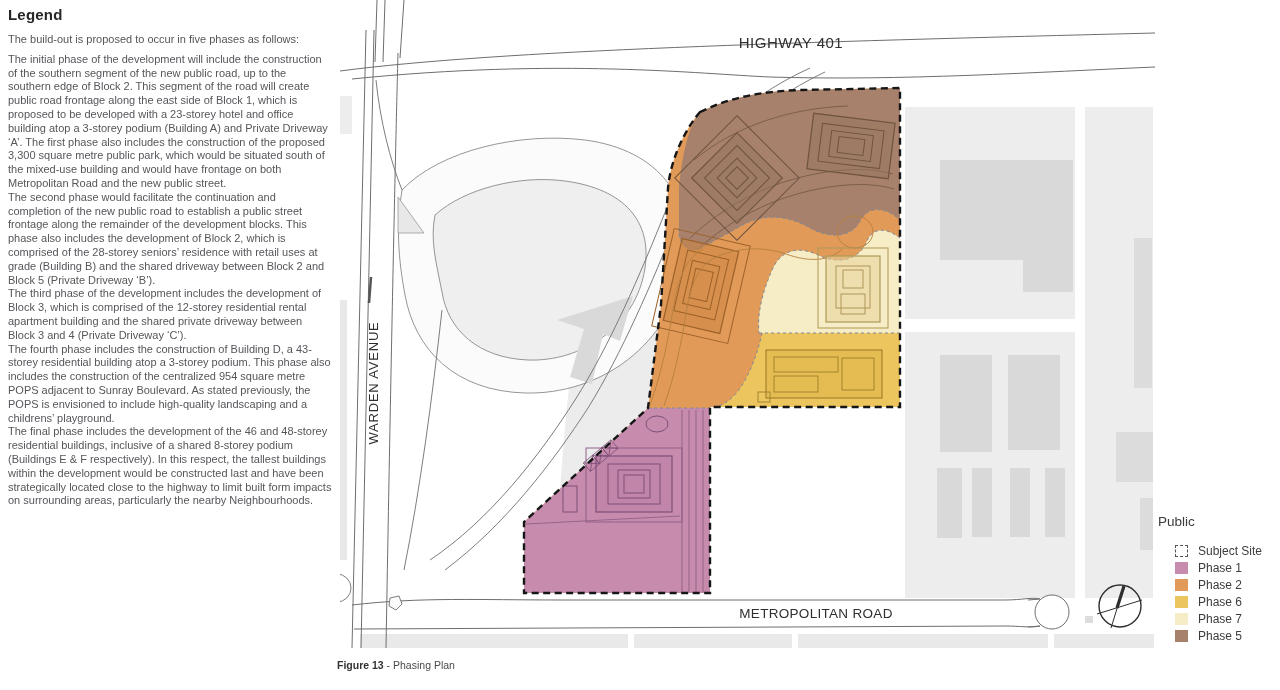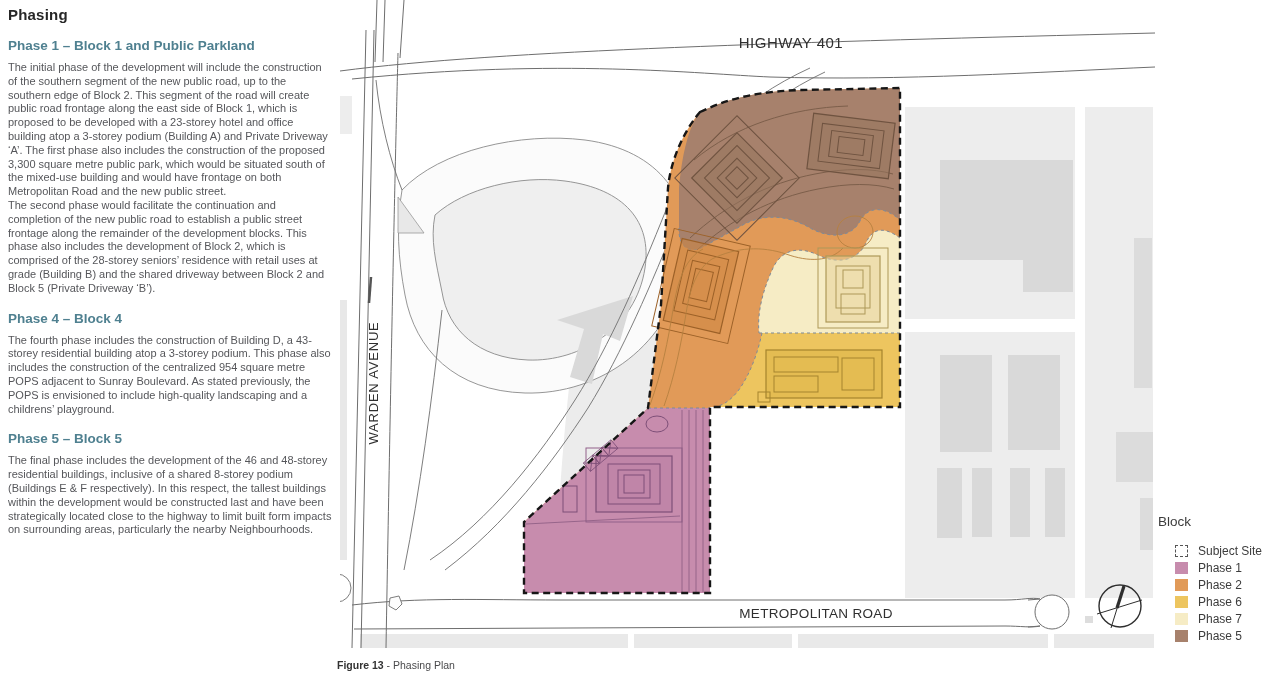--- a/index.html
+++ b/index.html
@@ -24,28 +24,27 @@
   
   #caption{position:absolute;left:337px;top:659px;font-size:10.5px;color:#4a4a4c;}
   #caption b{color:#333;}
 </style>
 </head>
 <body>
 
 <div id="page">
 
   <div id="textcol">
-    <h1>Phasing</h1>
+    <h1>Legend</h1>
+    <p class="intro">The build-out is proposed to occur in five phases as follows:</p>
     <div id="sections">
-        <h2>Phase 1 – Block 1 and Public Parkland</h2>
         <p class="body"><span>The initial phase of the development will include the construction of the southern segment of the new public road, up to the southern edge of Block 2. This segment of the road will create public road frontage along the east side of Block 1, which is proposed to be developed with a 23-storey hotel and office building atop a 3-storey podium (Building A) and Private Driveway ‘A’. The first phase also includes the construction of the proposed 3,300 square metre public park, which would be situated south of the mixed-use building and would have frontage on both Metropolitan Road and the new public street.</span></p>
         <p class="body"><span>The second phase would facilitate the continuation and completion of the new public road to establish a public street frontage along the remainder of the development blocks. This phase also includes the development of Block 2, which is comprised of the 28-storey seniors’ residence with retail uses at grade (Building B) and the shared driveway between Block 2 and Block 5 (Private Driveway ‘B’).</span></p>
-        <h2>Phase 4 – Block 4</h2>
+        <p class="body"><span>The third phase of the development includes the development of Block 3, which is comprised of the 12-storey residential rental apartment building and the shared private driveway between Block 3 and 4 (Private Driveway ‘C’).</span></p>
         <p class="body"><span>The fourth phase includes the construction of Building D, a 43-storey residential building atop a 3-storey podium. This phase also includes the construction of the centralized 954 square metre POPS adjacent to Sunray Boulevard. As stated previously, the POPS is envisioned to include high-quality landscaping and a childrens’ playground.</span></p>
-        <h2>Phase 5 – Block 5</h2>
         <p class="body"><span>The final phase includes the development of the 46 and 48-storey residential buildings, inclusive of a shared 8-storey podium (Buildings E &amp; F respectively).  In this respect, the tallest buildings within the development would be constructed last and have been strategically located close to the highway to limit built form impacts on surrounding areas, particularly the nearby </span><span class="em">Neighbourhoods</span><span>.</span></p>
       </div>
   </div>
 
   <svg id="map" viewBox="340 0 815 648" width="815" height="648" xmlns="http://www.w3.org/2000/svg">
 
     <rect x="340" y="0" width="815" height="648" fill="#ffffff"></rect>
 
     <g>
       <rect x="905" y="107" width="170" height="212" fill="#ededed"></rect>
@@ -215,21 +214,21 @@
 
     <g stroke="#2e2e2e" fill="none">
       <circle cx="1120" cy="606" r="21" stroke-width="1.4"></circle>
       <path d="M 1097,614 L 1142,600" stroke-width="1"></path>
       <path d="M 1124,586 L 1111,628" stroke-width="1"></path>
       <path d="M 1124,586 L 1117,608" stroke-width="3.2"></path>
     </g>
   </svg>
 
   <div id="legend">
-    <p class="legend-title">Block</p>
+    <p class="legend-title">Public</p>
     <div id="legend-items">
         <div class="legend-row">
           <span class="legend-swatch dashed"></span>
           <span class="legend-label">Subject Site</span>
         </div>
         <div class="legend-row">
           <span class="legend-swatch" style="background: rgb(199, 140, 173);"></span>
           <span class="legend-label">Phase 1</span>
         </div>
         <div class="legend-row">

